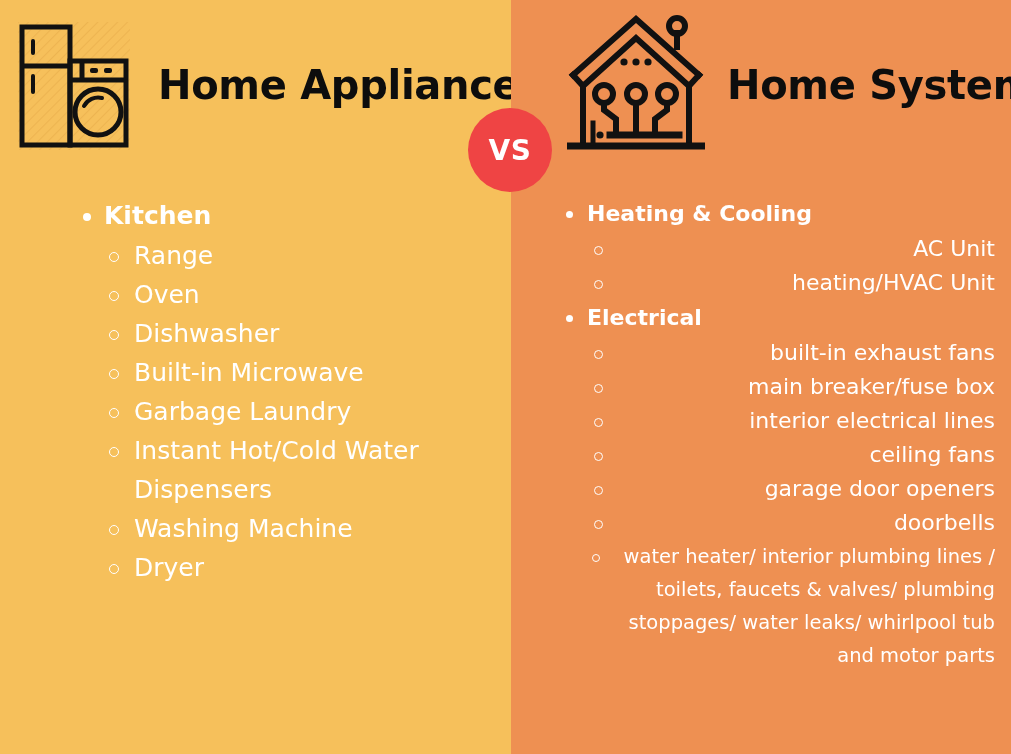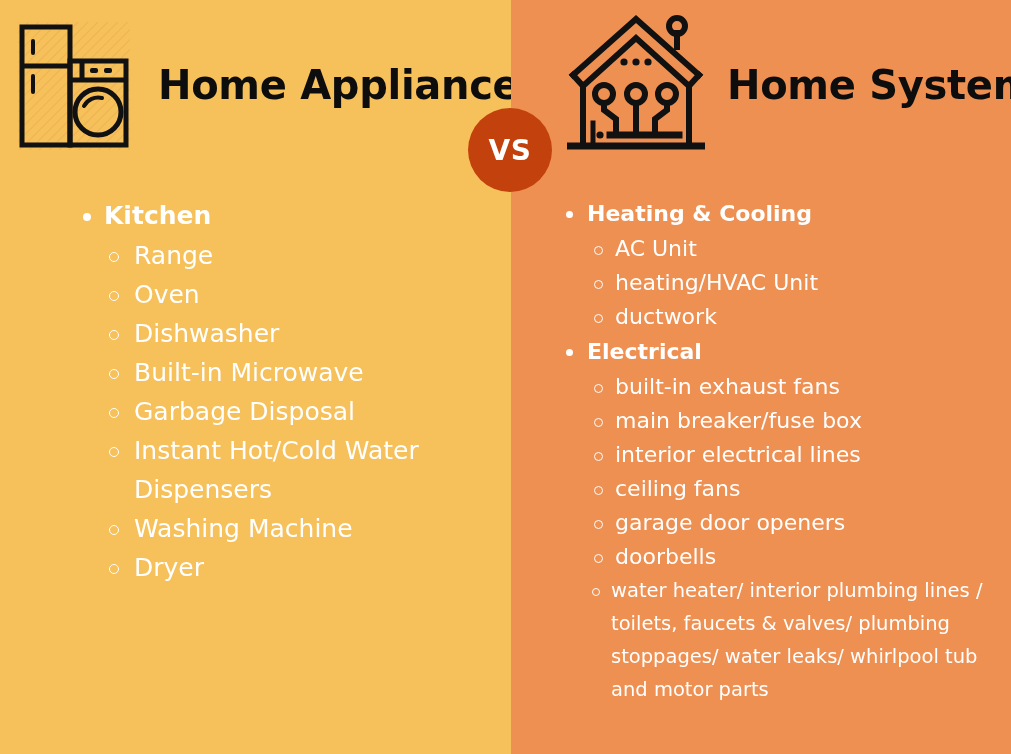--- a/index.html
+++ b/index.html
@@ -70,21 +70,21 @@
   .panel-right .panel-title { margin-left: 22px; }
 
   
   .vs-badge {
     position: absolute;
     left: 468px;
     top: 108px;
     width: 84px;
     height: 84px;
     border-radius: 50%;
-    background: #c2410c;
+    background: #ef4444;
     color: #ffffff;
     display: flex;
     align-items: center;
     justify-content: center;
     font-family: "DejaVu Sans", sans-serif;
     font-weight: bold;
     font-size: 28px;
     letter-spacing: 0.5px;
     z-index: 5;
   }
@@ -162,20 +162,21 @@
     line-height: 36px;
   }
   .panel-right .grp-head::before {
     width: 7px; height: 7px;
     left: 5px; top: 15px;
   }
   .panel-right .sub-item {
     font-size: 22px;
     line-height: 34px;
     padding-left: 54px;
+    text-align: right;
   }
   .panel-right .sub-item::before {
     width: 7px; height: 7px;
     left: 33px; top: 14px;
   }
   .panel-right .sub-item.small {
     font-size: 19.5px;
     line-height: 33px;
     padding-left: 50px;
   }
@@ -222,21 +223,21 @@
     <div class="list-wrap">
       <ul class="lvl1">
 
         <li class="grp">
           <div class="grp-head">Kitchen</div>
           <ul class="lvl2">
             <li class="sub-item">Range</li>
             <li class="sub-item">Oven</li>
             <li class="sub-item">Dishwasher</li>
             <li class="sub-item">Built-in Microwave</li>
-            <li class="sub-item">Garbage Disposal</li>
+            <li class="sub-item">Garbage Laundry</li>
             <li class="sub-item">Instant Hot/Cold Water Dispensers</li>
           </ul>
         </li>
 
         <li class="grp">
           <ul class="lvl2">
             <li class="sub-item">Washing Machine</li>
             <li class="sub-item">Dryer</li>
           </ul>
         </li>
@@ -286,21 +287,20 @@
     </div>
 
     <div class="list-wrap">
       <ul class="lvl1">
 
         <li class="grp">
           <div class="grp-head">Heating &amp; Cooling</div>
           <ul class="lvl2">
             <li class="sub-item">AC Unit</li>
             <li class="sub-item">heating/HVAC Unit</li>
-            <li class="sub-item">ductwork</li>
           </ul>
         </li>
 
         <li class="grp">
           <div class="grp-head">Electrical</div>
           <ul class="lvl2">
             <li class="sub-item">built-in exhaust fans</li>
             <li class="sub-item">main breaker/fuse box</li>
             <li class="sub-item">interior electrical lines</li>
             <li class="sub-item">ceiling fans</li>

